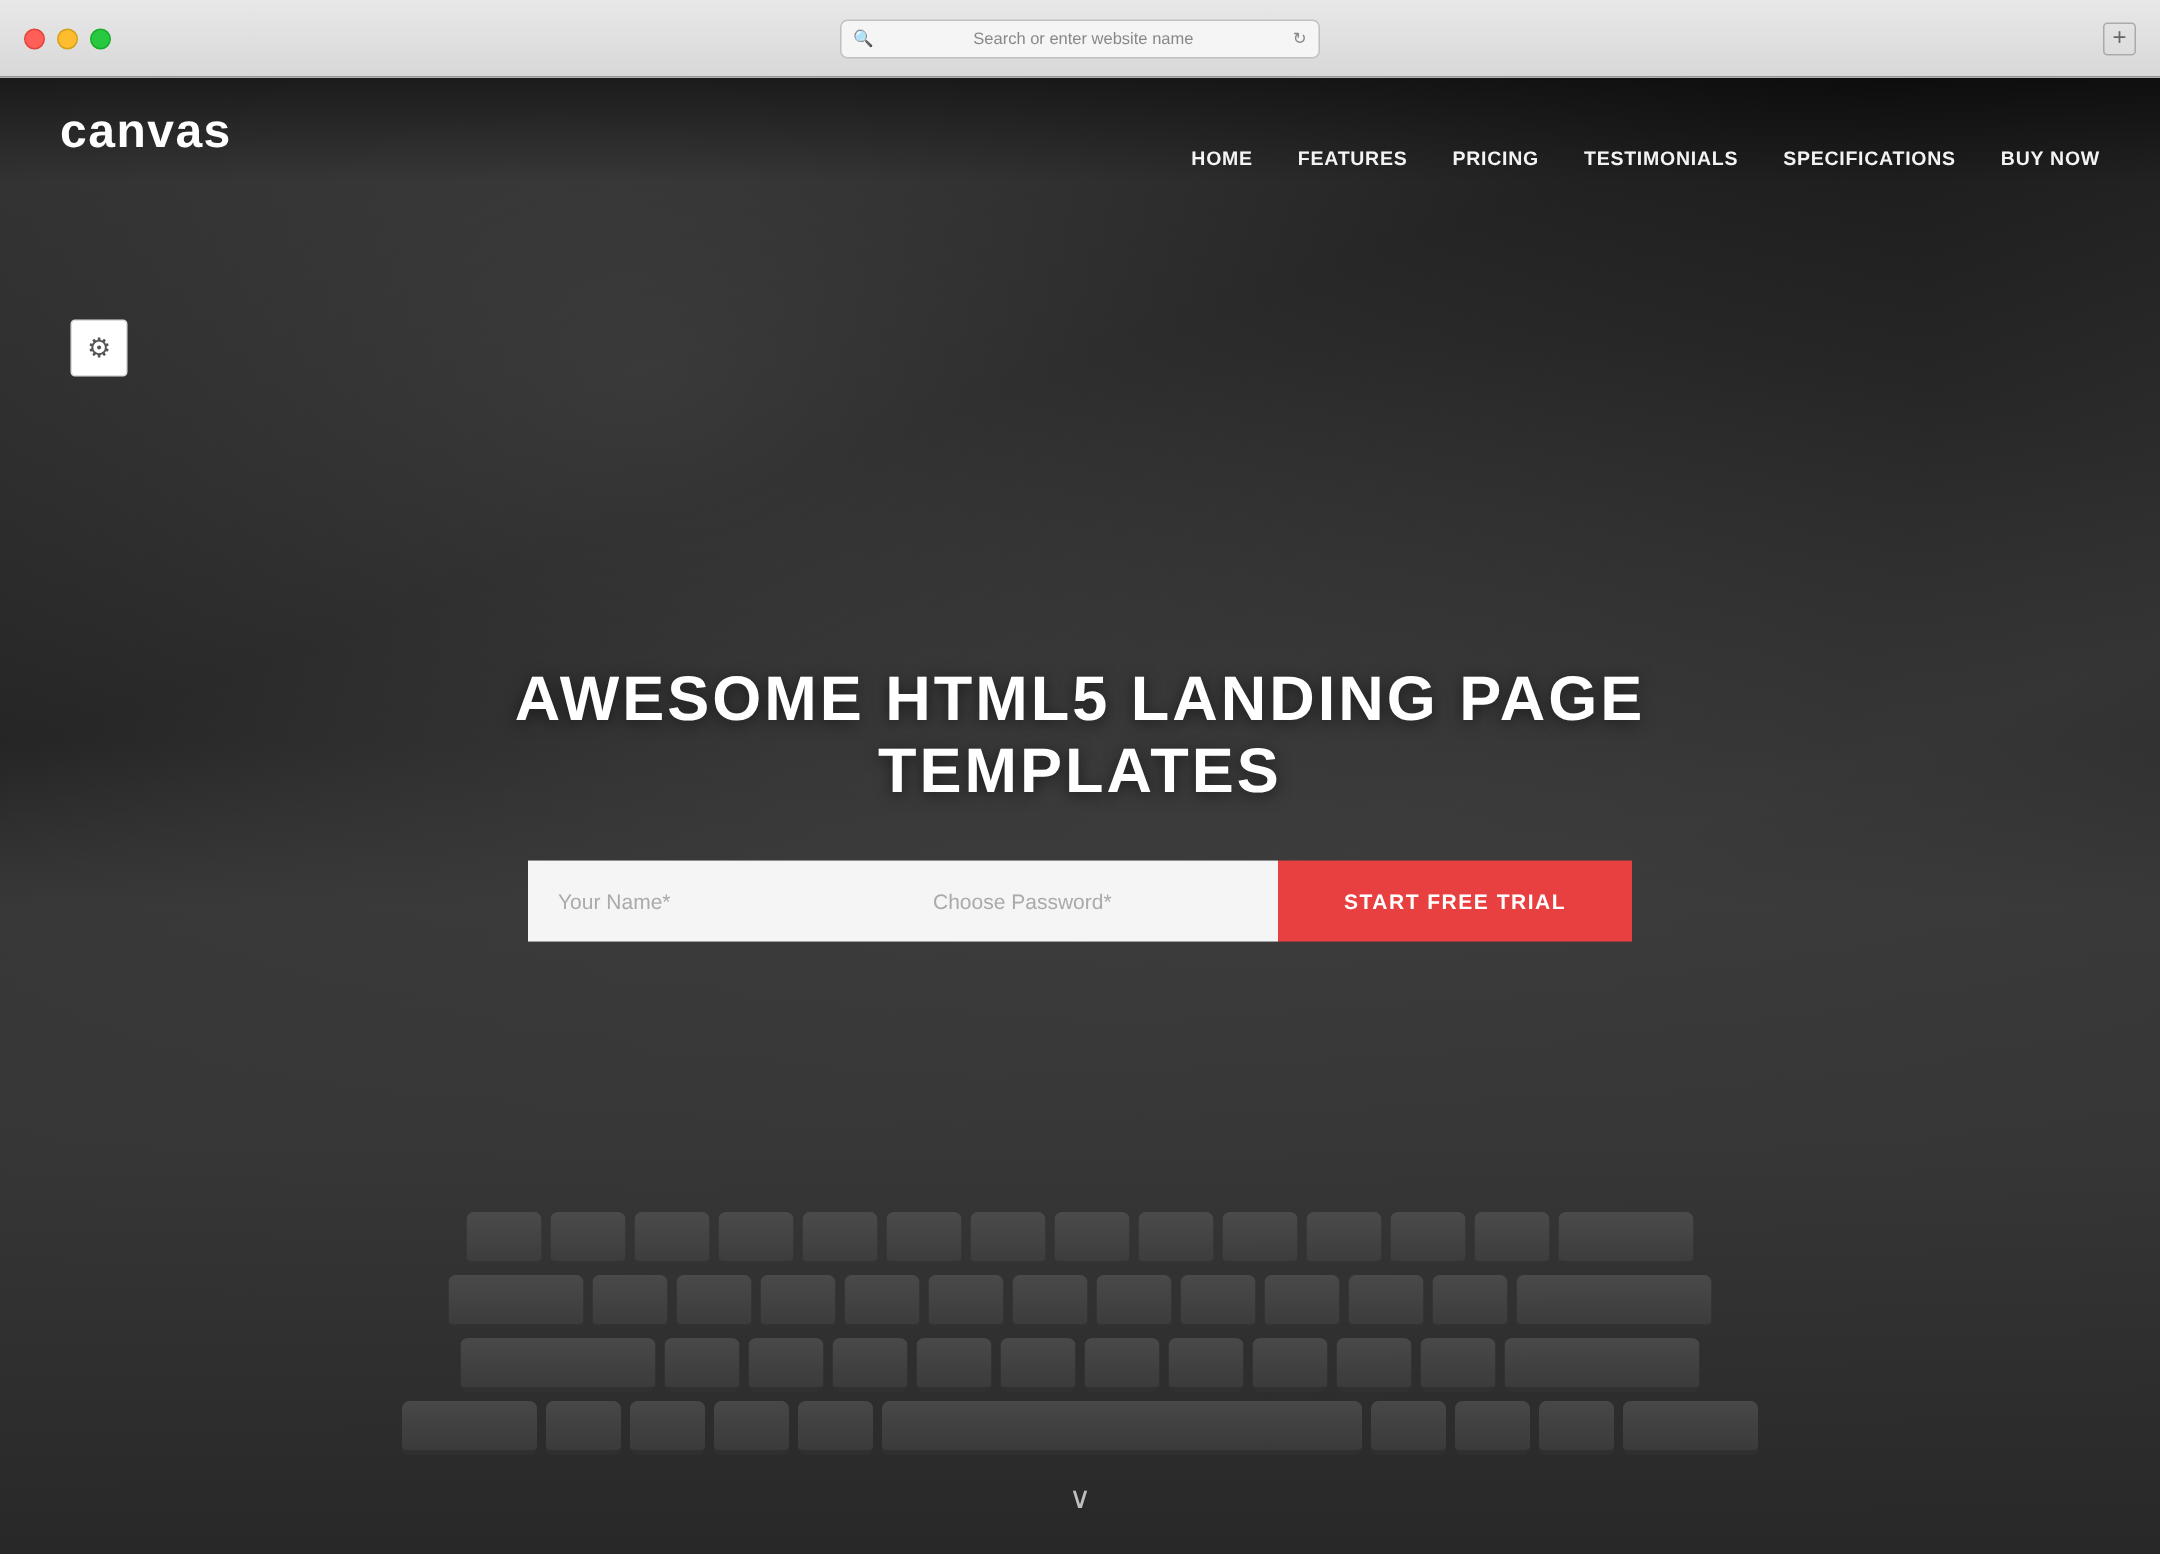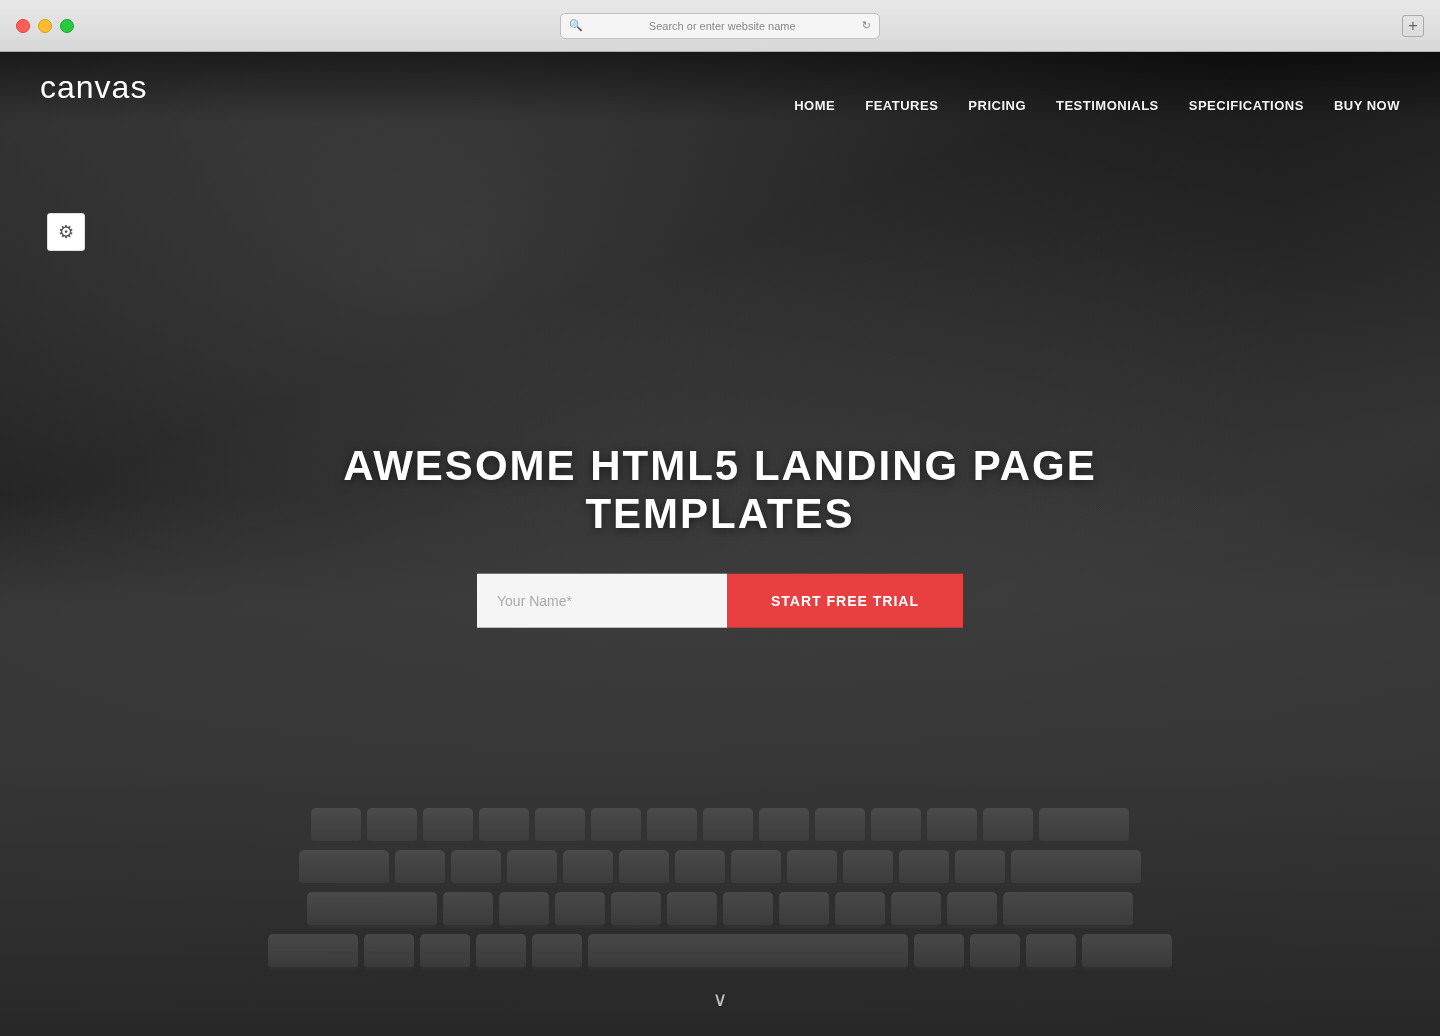--- a/index.html
+++ b/index.html
@@ -138,21 +138,21 @@
     }
 
     .logo {
       font-size: 32px;
       font-weight: 300;
       color: white;
       letter-spacing: 1px;
     }
 
     .logo span {
-      font-weight: 400;
+      font-weight: 700;
       text-align: center;
     }
 
     .nav-links {
       display: flex;
       gap: 30px;
       margin-left: auto;
       align-items: center;
     }
 
@@ -403,19 +403,20 @@
       <a class="nav-link">SPECIFICATIONS</a>
       <a class="nav-link">BUY NOW</a>
     </div>
   </nav>
 
   <div class="hero-content">
     <h1 class="hero-title">AWESOME HTML5 LANDING PAGE TEMPLATES</h1>
 
     <div class="hero-form">
       <input class="form-input" type="text" placeholder="Your Name*" style="">
+      <input class="form-input" type="password" placeholder="Choose Password*" style="">
       <button class="start-trial-btn">START FREE TRIAL</button>
     </div>
   </div>
 
   <div class="scroll-arrow">∨</div>
 
 </div>
 
 </body></html>

